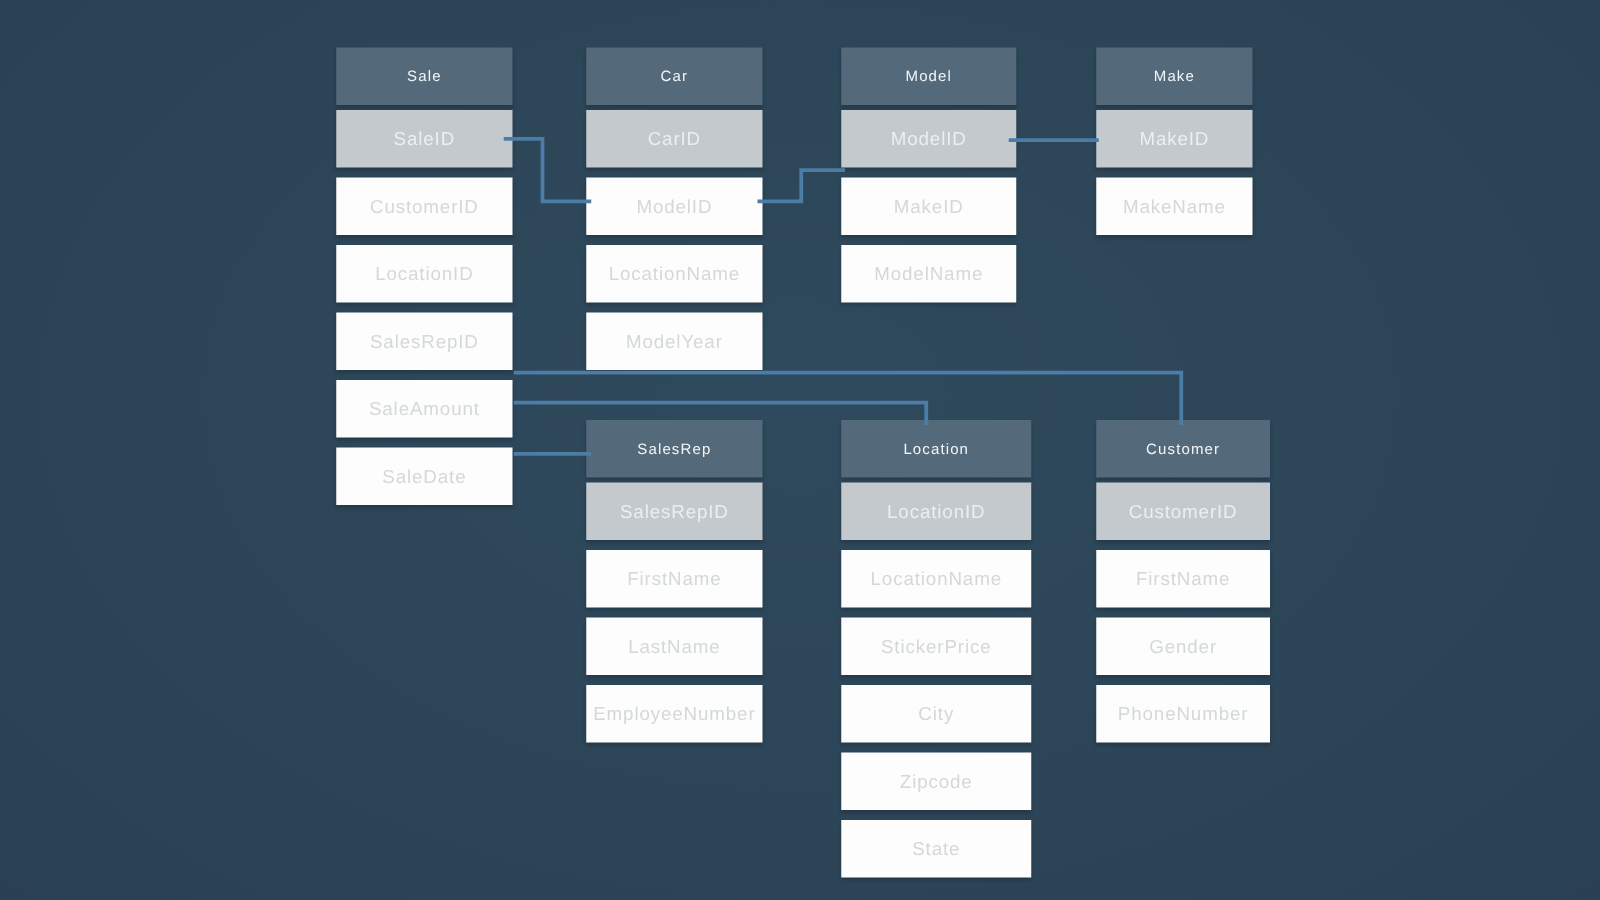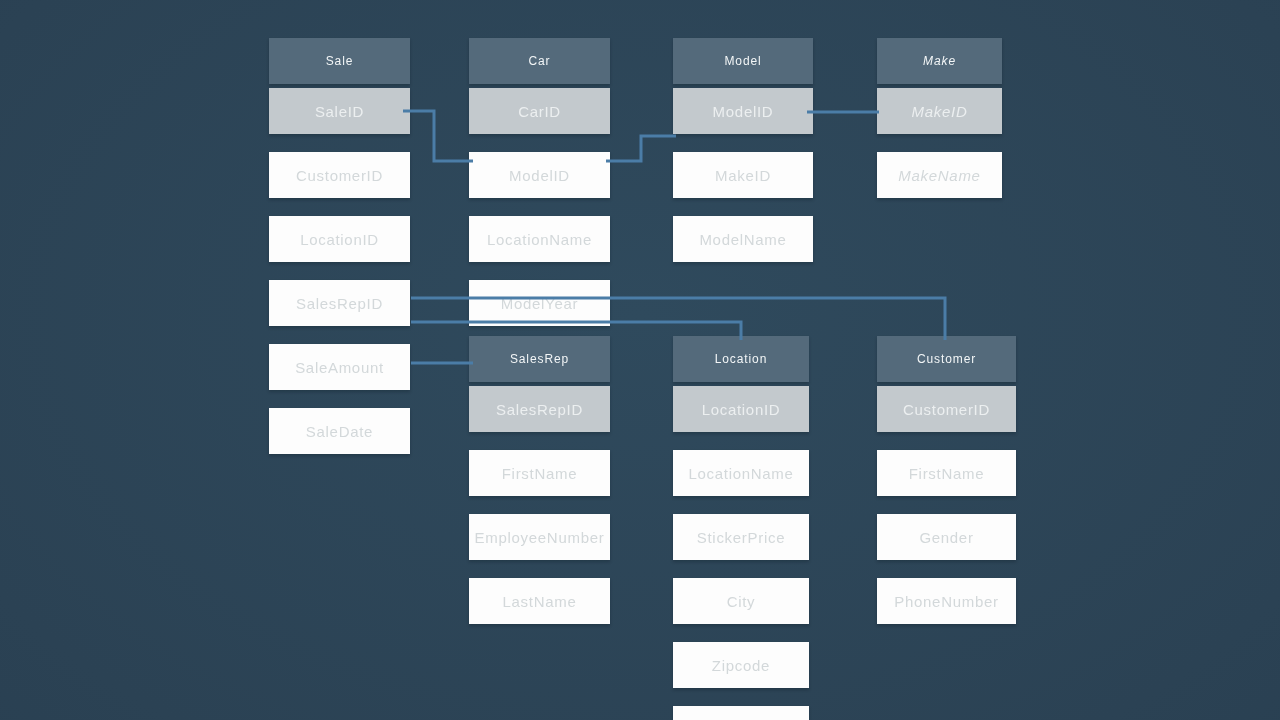--- a/index.html
+++ b/index.html
@@ -20,21 +20,21 @@
   .db-table{position:absolute;}
   .tbl-header{
     height:46px;margin-bottom:4px;
     display:flex;align-items:center;justify-content:center;
     background:var(--header-bg,#546a7b);
     color:var(--header-text,#f3f6f7);
     font-size:12px;letter-spacing:0.9px;
     box-shadow:0 2px 3px rgba(8,18,26,0.25);
   }
   .tbl-row{
-    height:46px;margin-bottom:18px;
+    height:46px;margin-bottom:8px;
     display:flex;align-items:center;justify-content:center;
     background:var(--row-bg,#fdfdfd);
     color:var(--row-text,#d3d8da);
     font-size:15px;letter-spacing:0.7px;
     box-shadow:0 2px 3px rgba(8,18,26,0.25);
   }
   .tbl-row.key{
     background:var(--key-bg,#c3c9cd);
     color:var(--key-text,#eceff0);
   }
@@ -64,33 +64,33 @@
         <div class="tbl-row">ModelID</div>
         <div class="tbl-row">LocationName</div>
         <div class="tbl-row">ModelYear</div>
       </div>
       <div class="db-table" style="left: 673px; top: 38px; width: 140px;">
         <div class="tbl-header">Model</div>
         <div class="tbl-row key">ModelID</div>
         <div class="tbl-row">MakeID</div>
         <div class="tbl-row">ModelName</div>
       </div>
-      <div class="db-table" style="left: 877px; top: 38px; width: 125px; font-style: italic;">
+      <div class="db-table" style="left: 877px; top: 38px; width: 125px;">
         <div class="tbl-header">Make</div>
         <div class="tbl-row key">MakeID</div>
         <div class="tbl-row">MakeName</div>
       </div>
       <div class="db-table" style="left: 469px; top: 336px; width: 141px;">
         <div class="tbl-header">SalesRep</div>
         <div class="tbl-row key">SalesRepID</div>
         <div class="tbl-row">FirstName</div>
+        <div class="tbl-row">LastName</div>
         <div class="tbl-row">EmployeeNumber</div>
-        <div class="tbl-row">LastName</div>
       </div>
-      <div class="db-table" style="left: 673px; top: 336px; width: 136px; text-align: center;">
+      <div class="db-table" style="left: 673px; top: 336px; width: 152px; text-align: center;">
         <div class="tbl-header">Location</div>
         <div class="tbl-row key">LocationID</div>
         <div class="tbl-row">LocationName</div>
         <div class="tbl-row">StickerPrice</div>
         <div class="tbl-row">City</div>
         <div class="tbl-row">Zipcode</div>
         <div class="tbl-row">State</div>
       </div>
       <div class="db-table" style="left: 877px; top: 336px; width: 139px;">
         <div class="tbl-header">Customer</div>

